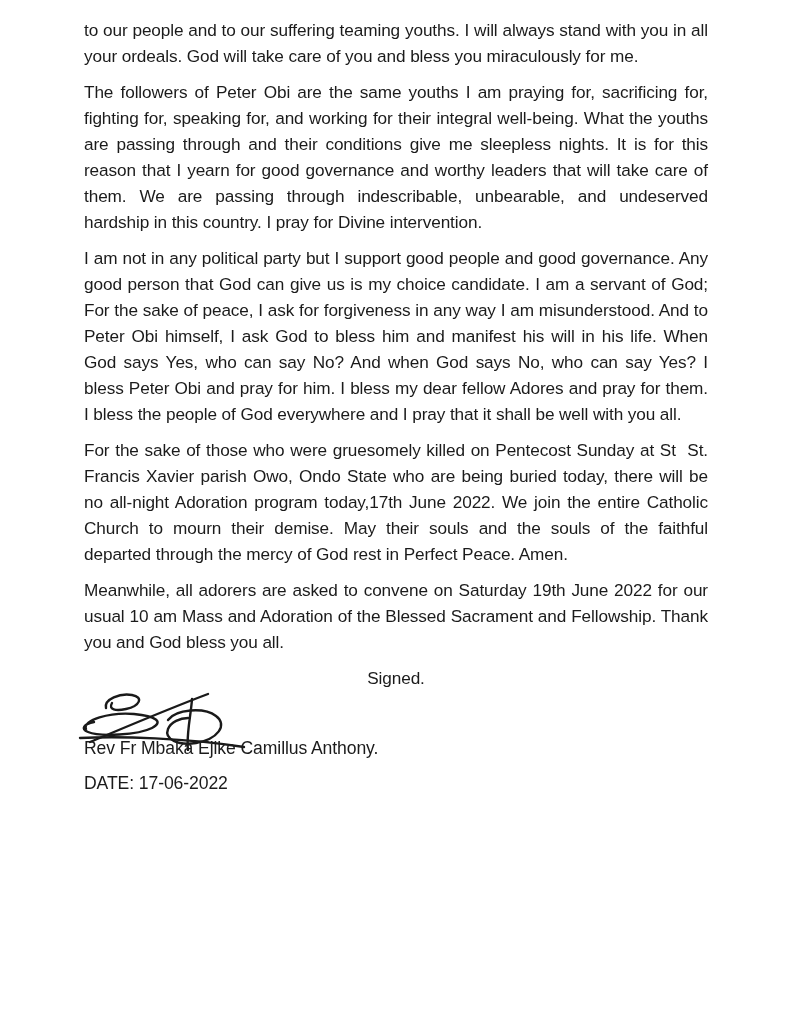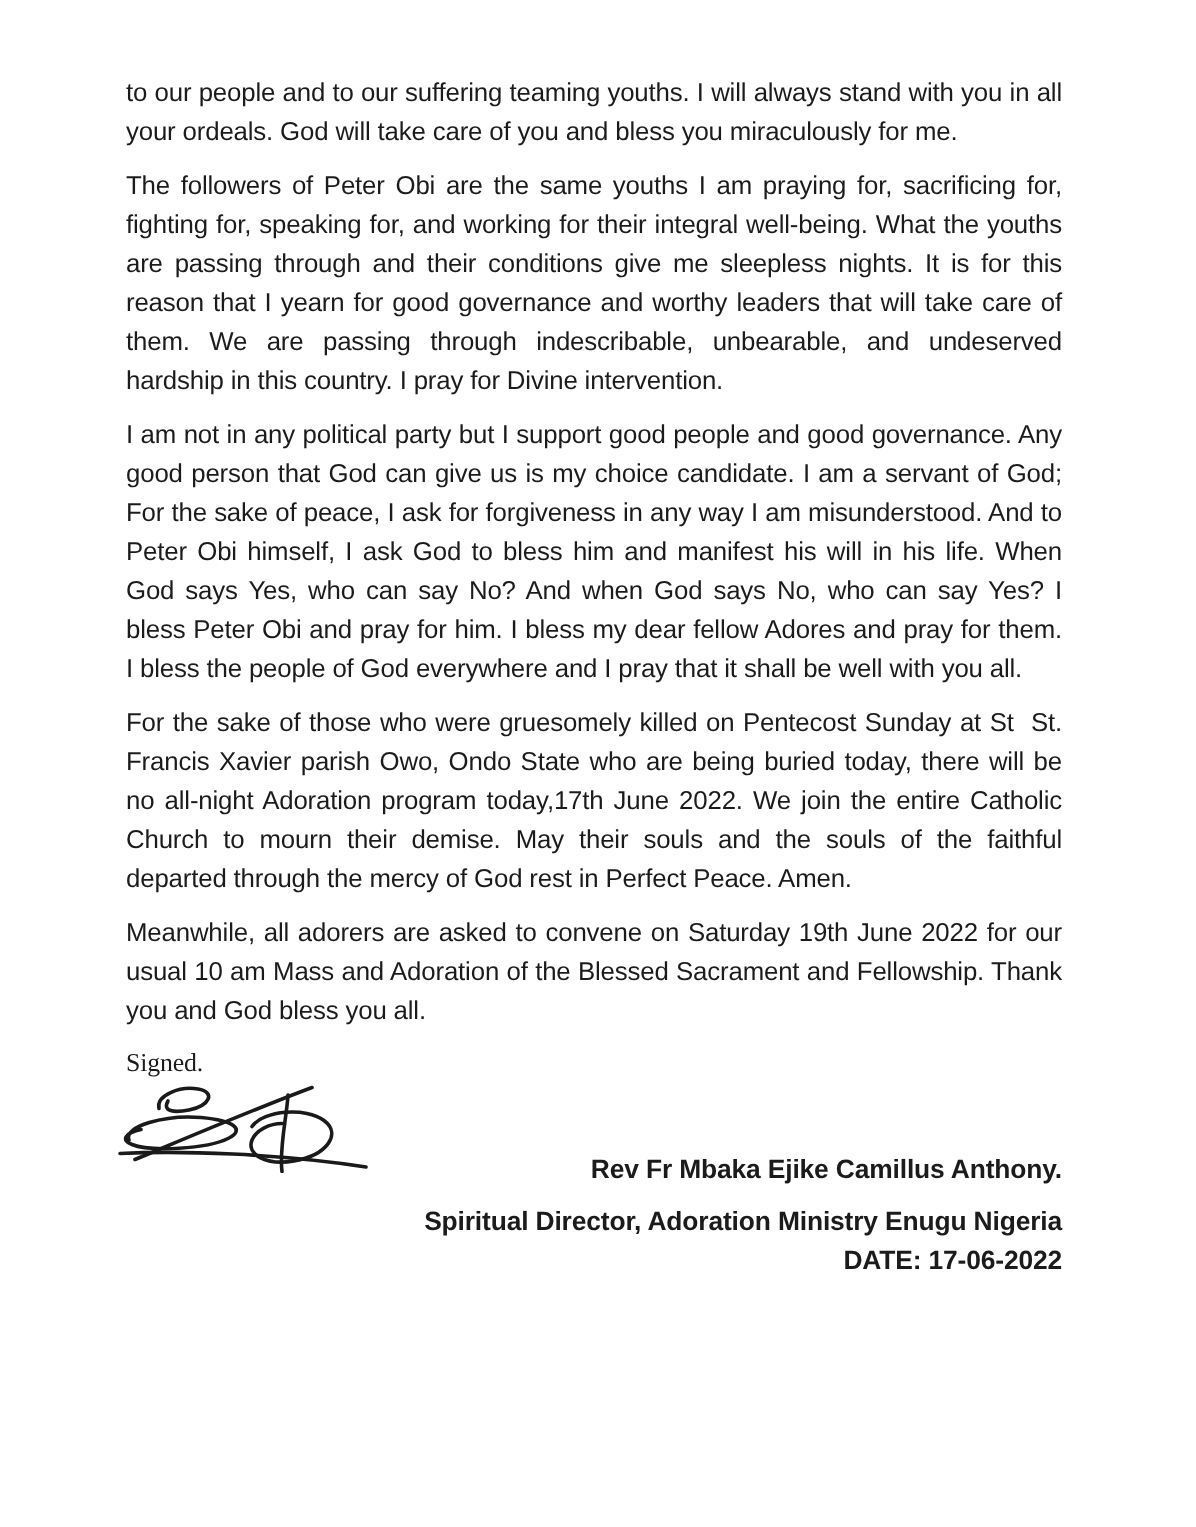--- a/index.html
+++ b/index.html
@@ -5,49 +5,48 @@
   html, body {
     margin: 0;
     padding: 0;
     background: #ffffff;
   }
   .page {
     position: relative;
     width: 797px;
     height: 1018px;
     box-sizing: border-box;
-    padding: 48px 89px 0 84px;
+    padding: 17px 89px 0 84px;
     background: #ffffff;
     font-family: "Liberation Sans", sans-serif;
     color: #1b1b1b;
     overflow: hidden;
   }
   .page p {
     margin: 0 0 10px 0;
     font-size: 17.2px;
     line-height: 26px;
     letter-spacing: -0.1px;
     text-align: justify;
     white-space: pre-wrap;
   }
   p.signed {
     margin: 6px 0 0 0;
-    text-align: left;
-    font-family: Liberation Serif, serif;
+    text-align: center;
   }
   .sig-wrap {
     height: 62px;
     margin: -2px 0 -16px -8px;
   }
   .sig-wrap svg {
     display: block;
   }
   p.bold {
-    font-weight: bold;
-    text-align: right;
+    font-weight: normal;
+    text-align: left;
     font-size: 17.6px;
   }
   p.name  { margin: 0 0 9px 0; }
   p.title { margin: 0; }
   p.date  { margin: 0; }
 </style>
 </head>
 <body>
 
 <div class="page">
@@ -73,16 +72,15 @@
         <path d="M116,10 C115,26 110,46 112,61"></path>
 
         <path d="M14,53 C50,38 92,20 132,5"></path>
 
         <path d="M4,49 C44,47 110,49 168,58"></path>
       </g>
     </svg>
   </div>
 
   <p class="bold name">Rev Fr Mbaka Ejike Camillus Anthony.</p>
-  <p class="bold title">Spiritual Director, Adoration Ministry Enugu Nigeria</p>
   <p class="bold date">DATE: 17-06-2022</p>
 
 </div>
 
 </body></html>

